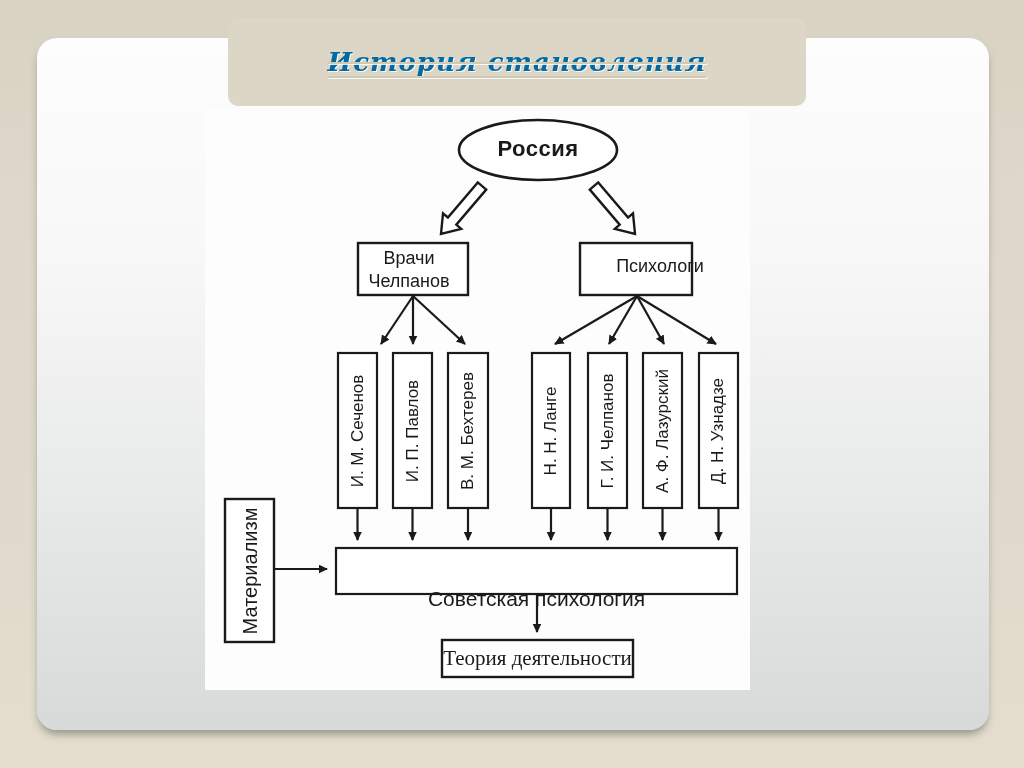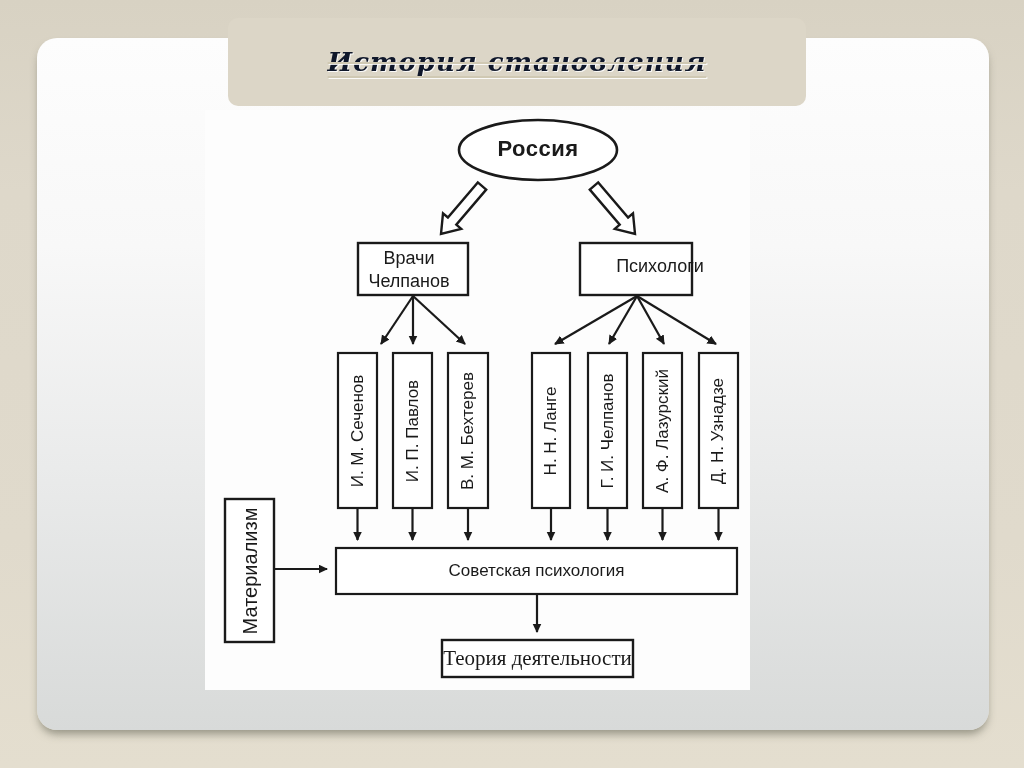--- a/index.html
+++ b/index.html
@@ -17,42 +17,42 @@
   
   .title-plate{
     position:absolute;left:228px;top:18px;width:578px;height:88px;border-radius:10px;
     background:#dcd6c7;
     display:flex;flex-direction:column;align-items:center;justify-content:center;
     text-align:center;
   }
   .title-line{
     font-family:"DejaVu Serif","Liberation Serif",serif;
     font-style:italic;font-weight:700;font-size:26px;line-height:38px;
-    color:#0f172a;letter-spacing:1px;white-space:nowrap;
+    color:#0369a1;letter-spacing:1px;white-space:nowrap;
     text-decoration:underline line-through;
     text-decoration-color:#d0c9b3;text-decoration-thickness:2px;text-underline-offset:5px;
     text-shadow:1px 1px 0 rgba(255,255,255,.85);
   }
   
   .diagram{
     position:absolute;left:205px;top:110px;width:545px;height:580px;background:#fdfdfd;
   }
   .diagram svg{position:absolute;left:0;top:0;}
   .dlabel{
     position:absolute;color:#1a1a1a;text-align:center;
     font-family:"Liberation Sans",sans-serif;
   }
   .russia{left:460px;top:136px;width:156px;font-size:22px;font-weight:700;letter-spacing:.5px;}
   .groupA{left:358px;top:247px;width:102px;font-size:18px;line-height:23px;}
   .groupB{left:580px;top:256px;width:112px;font-size:18px;padding-left:24px;}
   .vname{
     height:38px;width:154px;line-height:38px;font-size:17px;
     transform:rotate(-90deg);transform-origin:center center;white-space:nowrap;
   }
-  .soviet{left:336px;top:548px;width:401px;height:46px;line-height:46px;font-size:17px;}
+  .soviet{left:336px;top:576px;width:401px;height:46px;line-height:46px;font-size:21px;}
   .materialism{
     left:178px;top:551px;width:143px;height:40px;line-height:40px;font-size:20px;
     transform:rotate(-90deg);transform-origin:center center;white-space:nowrap;
   }
   .theory{left:442px;top:640px;width:191px;height:37px;line-height:37px;font-size:21px;font-family:Liberation Serif, serif;}
   .shape{fill:#ffffff;stroke:#1a1a1a;}
   .flow{stroke:#1a1a1a;stroke-width:2.2;}
 </style>
 </head>
 <body>

